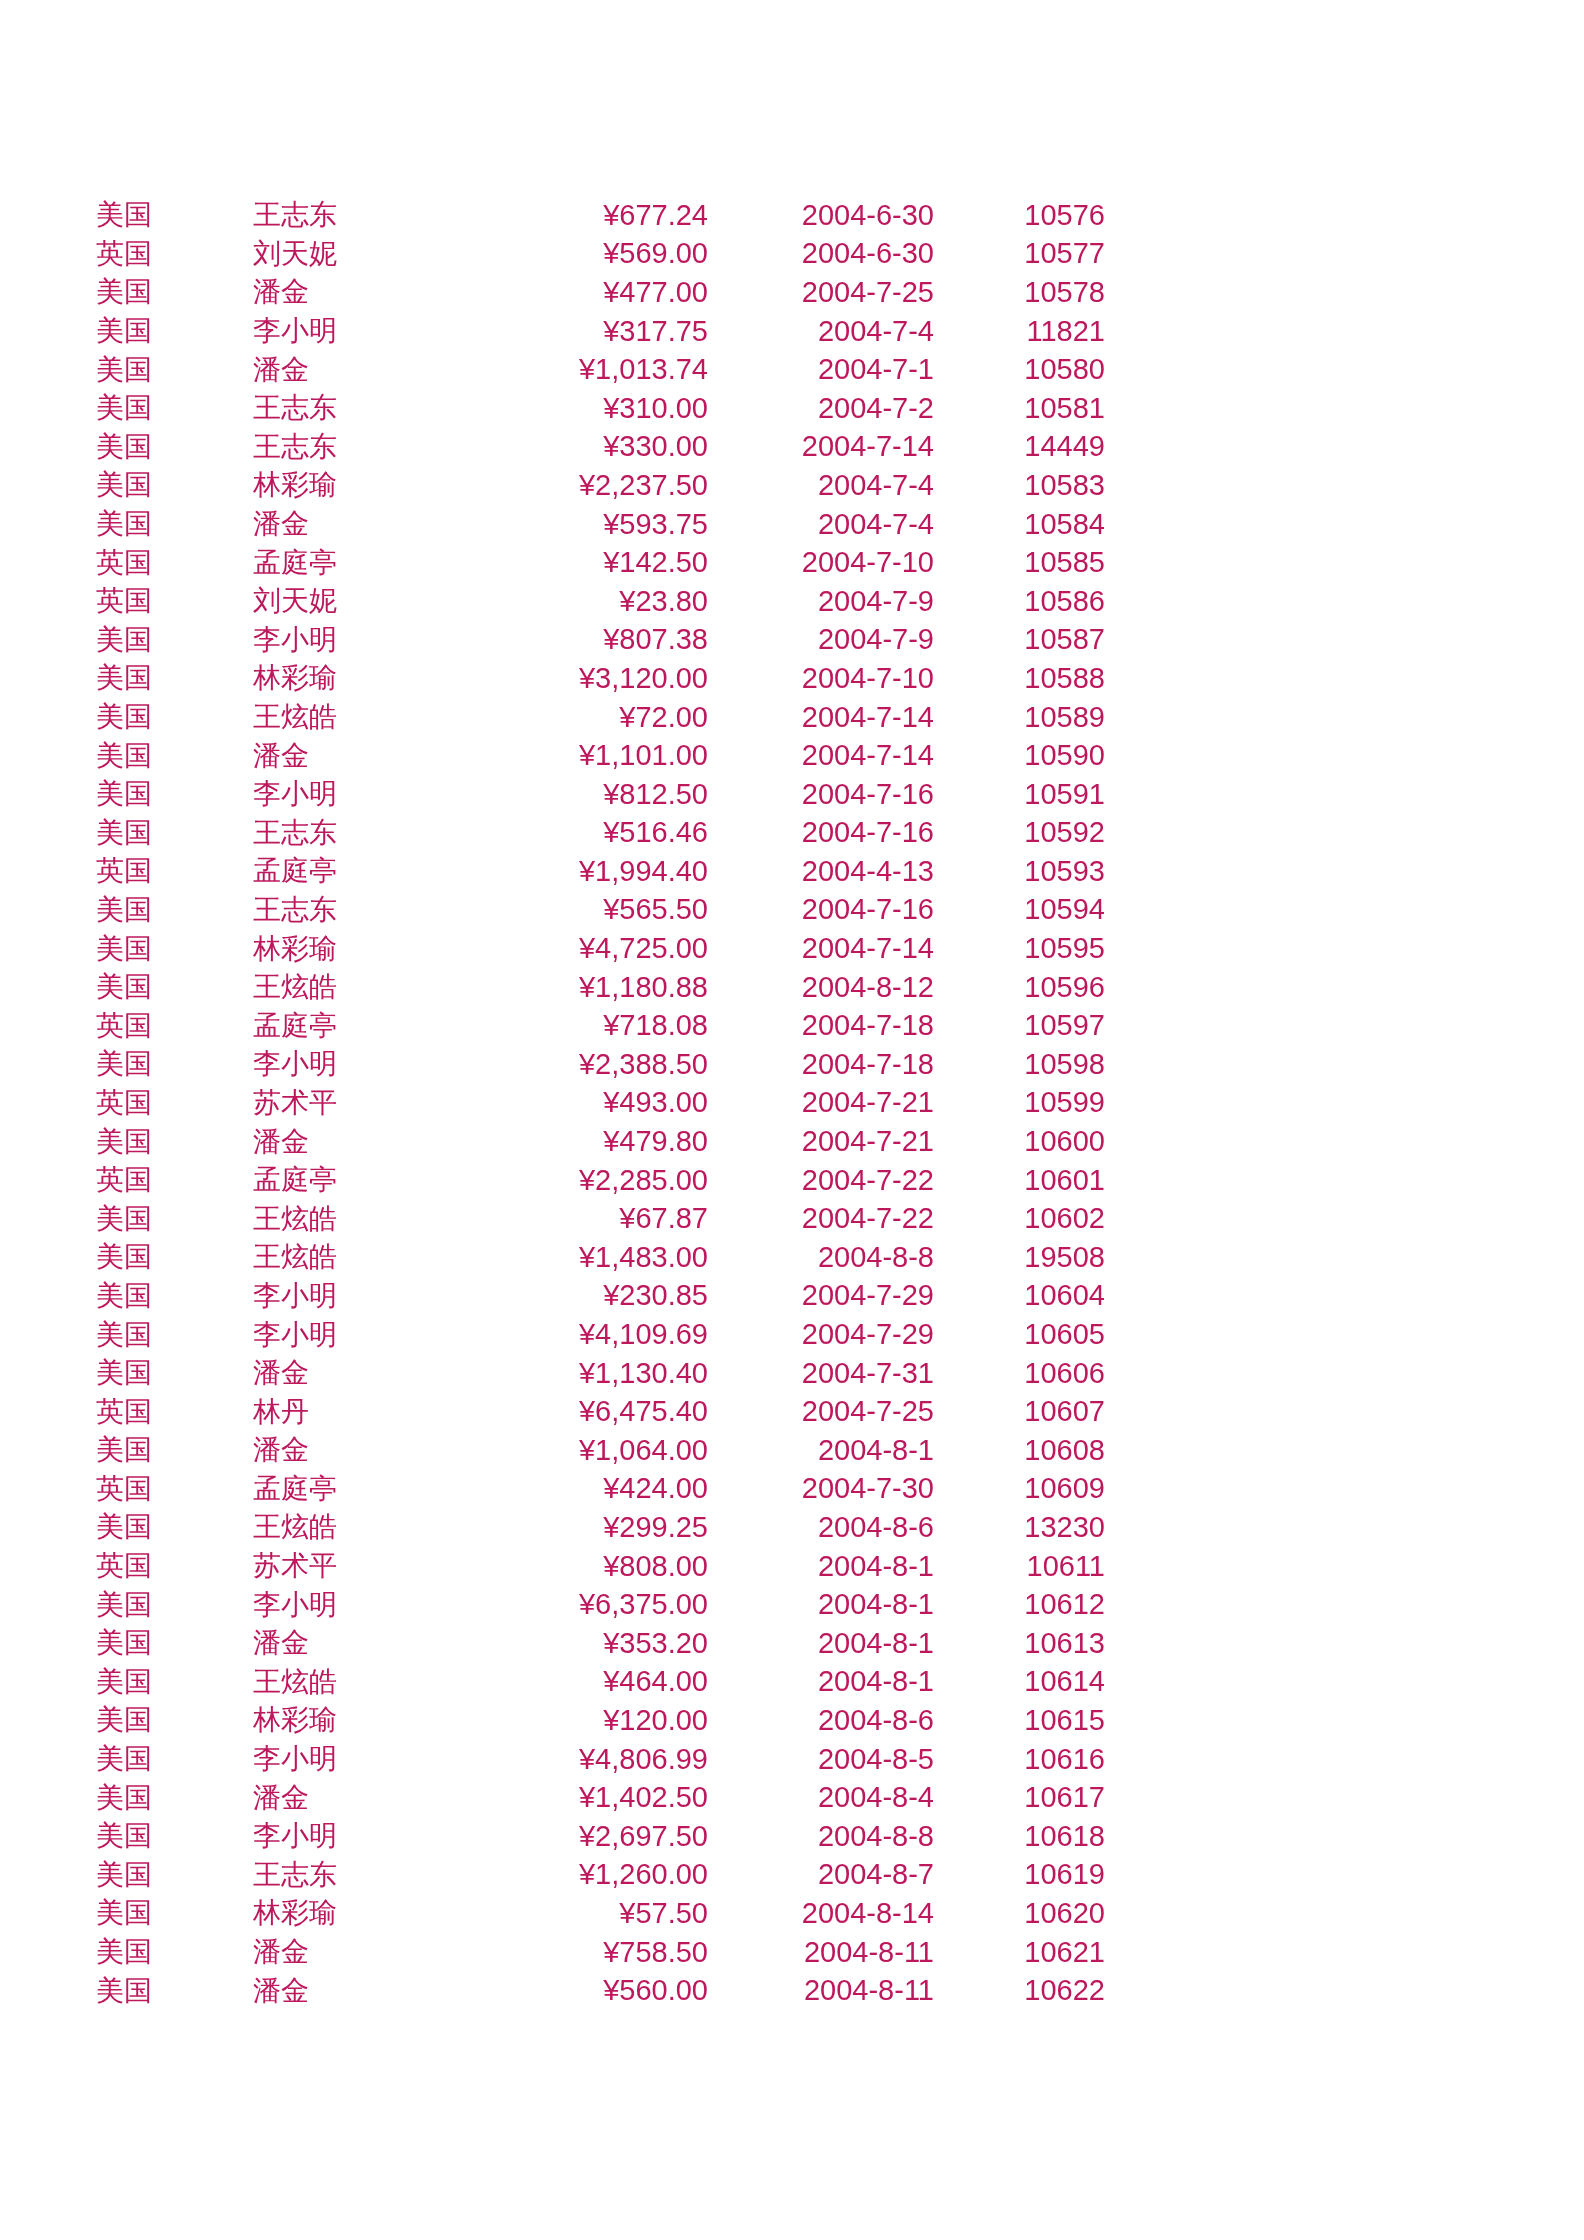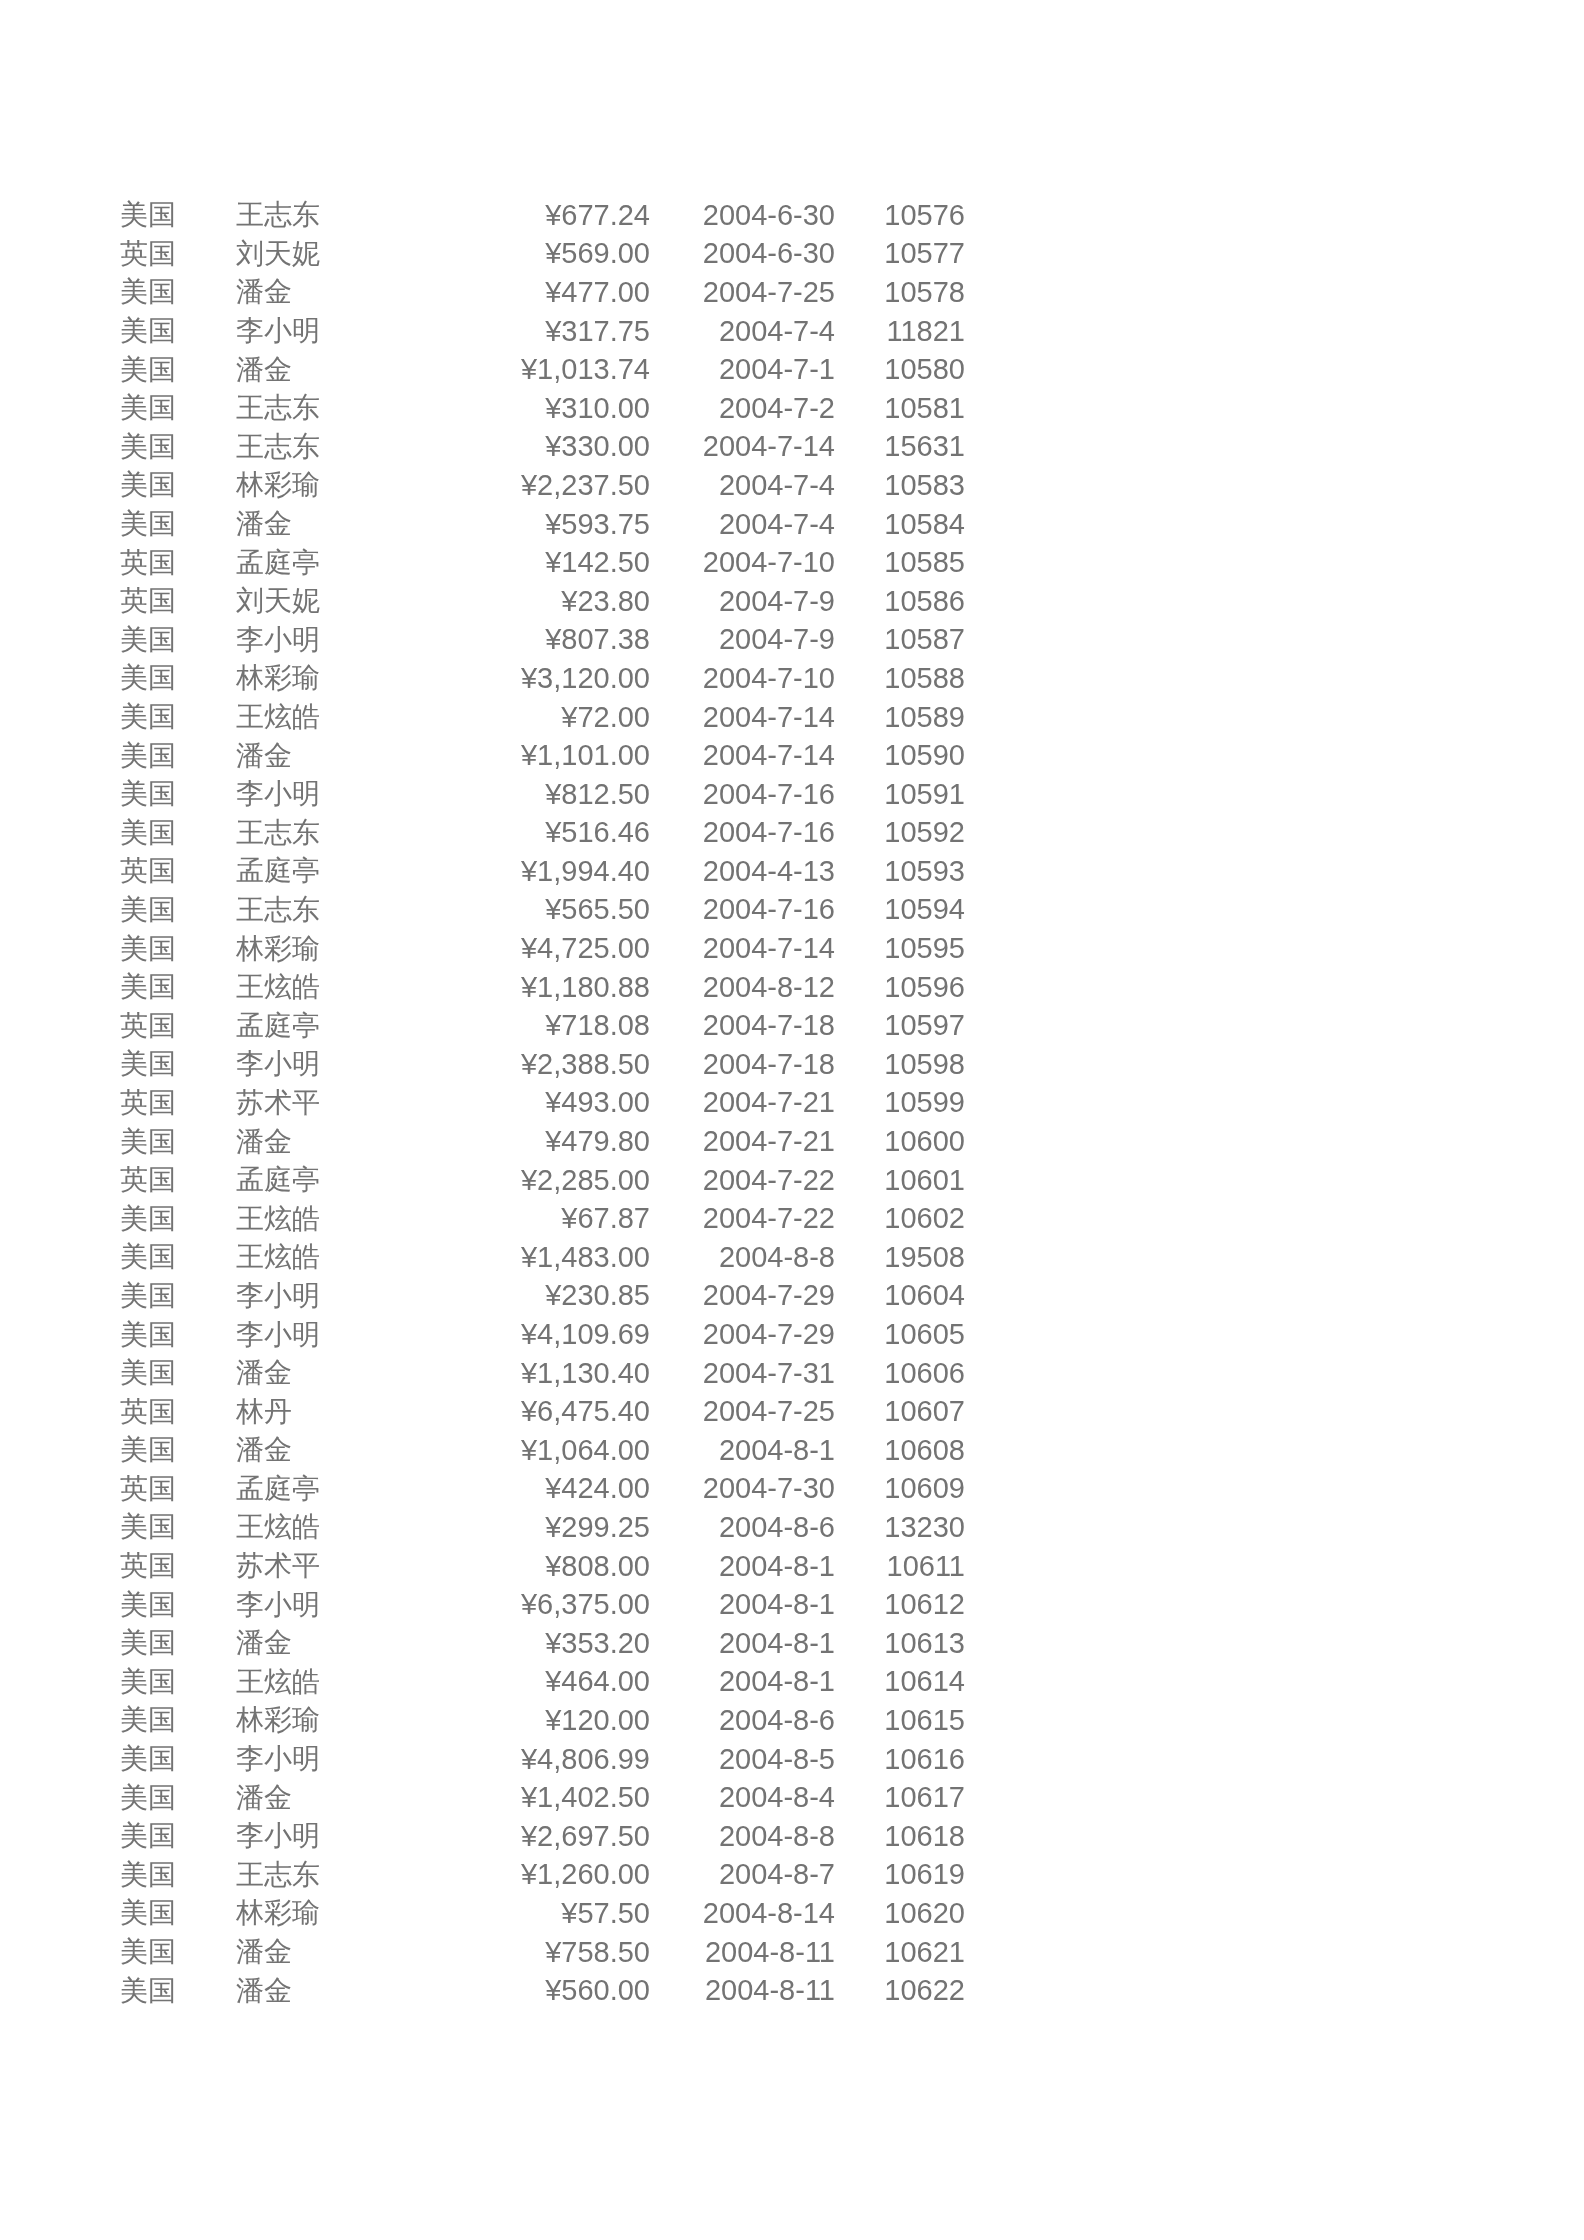--- a/index.html
+++ b/index.html
@@ -16,24 +16,25 @@
   }
   .table {
     position: absolute;
     top: 196px;
     left: 0;
     width: 1584px;
   }
   .row {
     display: grid;
     grid-template-columns: 116px 114px 300px 185px 130px;
-    padding-left: 120px;
+    padding-left: 96px;
     height: 38.6px;
     align-items: center;
-    color: #737373;
+    color: #be185d;
+    gap: 41px;
   }
   .cell {
     white-space: nowrap;
     overflow: visible;
   }
   .c-country, .c-name {
     font-family: "Liberation Serif", "DejaVu Serif", serif;
     font-size: 28px;
     text-align: left;
     letter-spacing: 0px;
@@ -95,21 +96,21 @@
     <span class="cell c-amount">¥310.00</span>
     <span class="cell c-date">2004-7-2</span>
     <span class="cell c-id">10581</span>
   </div>
 
   <div class="row">
     <span class="cell c-country">美国</span>
     <span class="cell c-name">王志东</span>
     <span class="cell c-amount">¥330.00</span>
     <span class="cell c-date">2004-7-14</span>
-    <span class="cell c-id">15631</span>
+    <span class="cell c-id">14449</span>
   </div>
 
   <div class="row">
     <span class="cell c-country">美国</span>
     <span class="cell c-name">林彩瑜</span>
     <span class="cell c-amount">¥2,237.50</span>
     <span class="cell c-date">2004-7-4</span>
     <span class="cell c-id">10583</span>
   </div>
 

